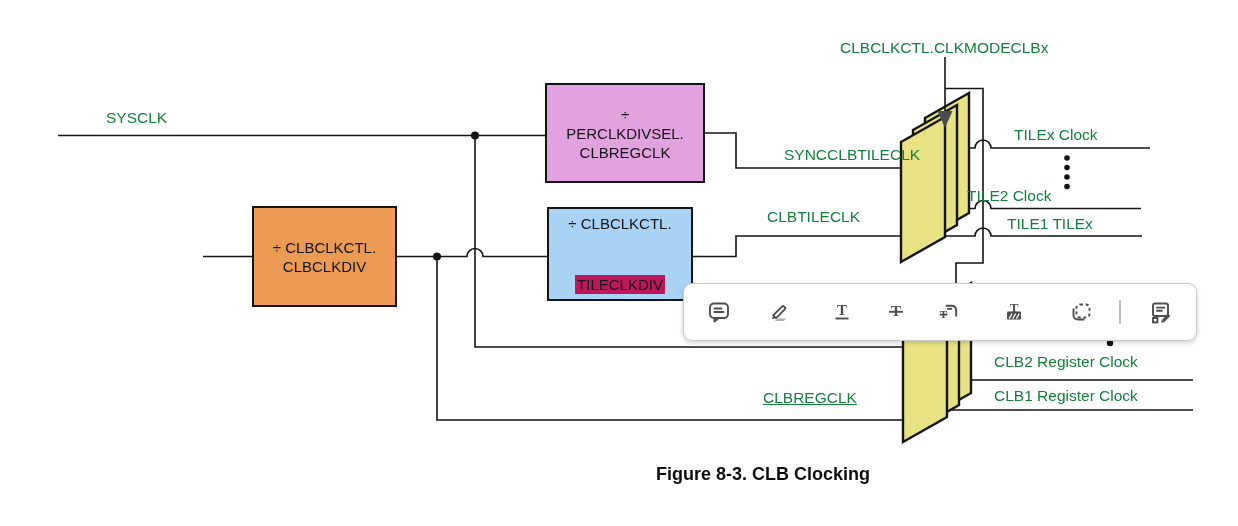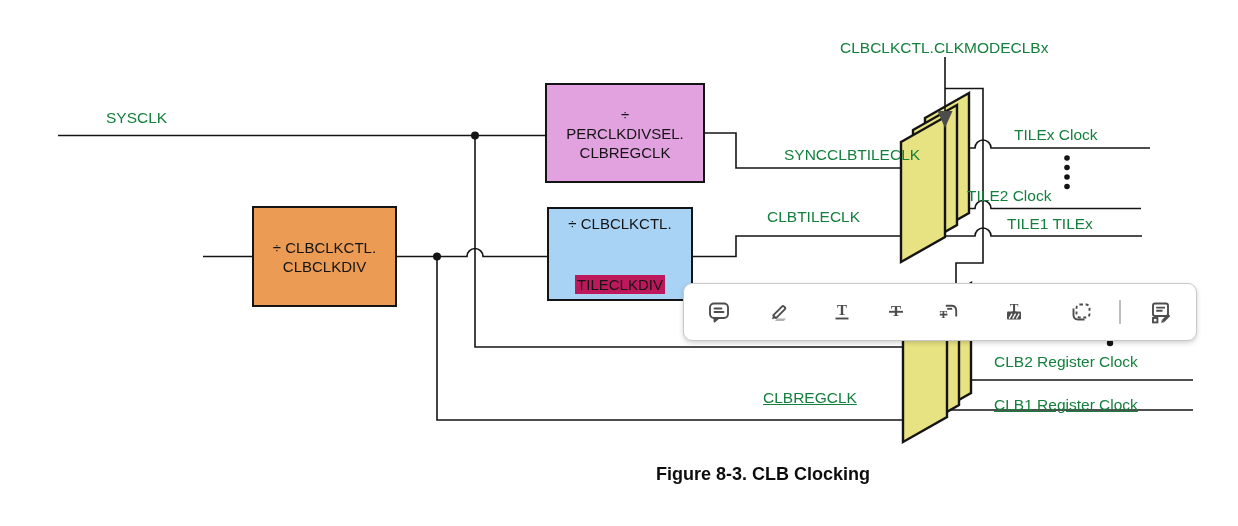--- a/index.html
+++ b/index.html
@@ -101,21 +101,21 @@
 
   <div class="lbl" style="left:106px;top:109px;">SYSCLK</div>
   <div class="lbl" style="left:840px;top:39px;">CLBCLKCTL.CLKMODECLBx</div>
   <div class="lbl" style="left:748px;top:146px;margin-left:36px;">SYNCCLBTILECLK</div>
   <div class="lbl" style="left:767px;top:208px;">CLBTILECLK</div>
   <div class="lbl" style="left:763px;top:389px;text-decoration:underline;">CLBREGCLK</div>
   <div class="lbl" style="left:1014px;top:126px;">TILEx Clock</div>
   <div class="lbl" style="left:967px;top:187px;">TILE2 Clock</div>
   <div class="lbl" style="left:1007px;top:215px;">TILE1 TILEx</div>
   <div class="lbl" style="left:994px;top:353px;">CLB2 Register Clock</div>
-  <div class="lbl" style="left:994px;top:396px;text-decoration:underline;">CLB1 Register Clock</div>
+  <div class="lbl" style="left:994px;top:387px;">CLB1 Register Clock</div>
 
   <div class="toolbar">
 
     <button class="tool-btn">
       <svg width="26" height="26" viewBox="0 0 26 26">
         <rect class="icon-stroke" x="4" y="4.5" width="18" height="14.5" rx="4"></rect>
         <path class="icon-stroke" stroke-linejoin="round" d="M8.5,19 L8.5,22.6 L12.5,19"></path>
         <path class="icon-stroke" stroke-linecap="round" d="M8.5,9.5 H15.5 M8.5,13 H17.5"></path>
       </svg>
     </button>

